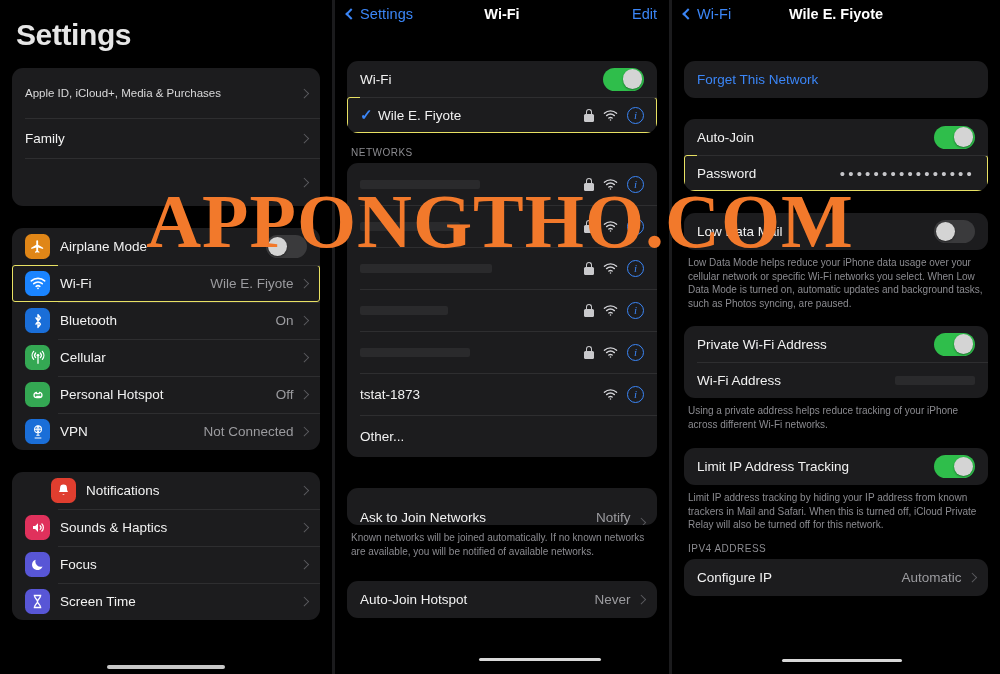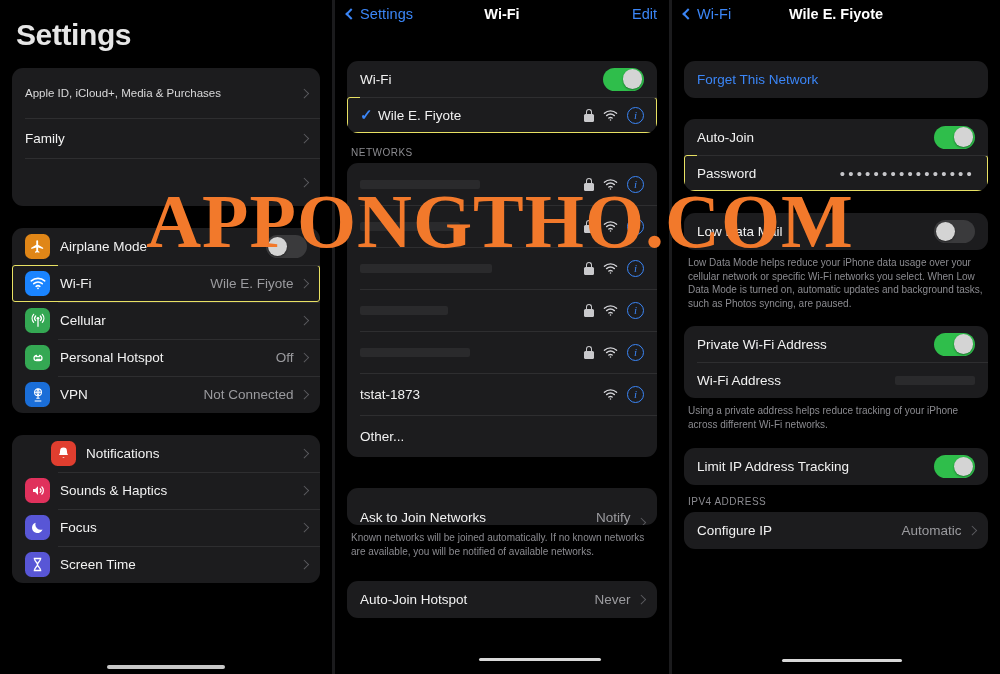--- a/index.html
+++ b/index.html
@@ -169,20 +169,30 @@
               <path d="M5.6 9.2a10 10 0 0 1 12.8 0"></path>
               <path d="M9.2 13.2a5 5 0 0 1 5.6 0"></path>
               <circle cx="12" cy="16.3" r="1.3" fill="#fff" stroke="none"></circle>
           </svg>
         </span>
         <span class="row-label">Wi-Fi</span>
         <span class="row-value">Wile E. Fiyote</span>
         <span class="chev"></span>
       </div>
 
+      <div class="row inset-sep" style="min-height:37px;">
+        <span class="app-icon" style="background:#1a6ed8;">
+          <svg width="12" height="16" viewBox="0 0 12 20" fill="none" stroke="#fff" stroke-width="1.8" stroke-linejoin="round">
+              <path d="M3 5.5 9 14l-3 4V2l3 4-6 8.5"></path>
+            </svg>
+        </span>
+        <span class="row-label">Bluetooth</span>
+        <span class="row-value">On</span>
+        <span class="chev"></span>
+      </div>
 
       <div class="row inset-sep" style="min-height:37px;">
         <span class="app-icon" style="background:#34a853;">
           <svg width="16" height="16" viewBox="0 0 24 24" fill="none" stroke="#fff" stroke-width="1.9" stroke-linecap="round">
             <circle cx="12" cy="8" r="2" fill="#fff" stroke="none"></circle>
               <path d="M8.5 4.5a5 5 0 0 0 0 7M15.5 4.5a5 5 0 0 1 0 7M5.5 2a9 9 0 0 0 0 12M18.5 2a9 9 0 0 1 0 12M12 10v10"></path>
           </svg>
         </span>
         <span class="row-label">Cellular</span>
         <span class="row-value"></span>
@@ -469,20 +479,21 @@
     <div class="footnote">Using a private address helps reduce tracking of your iPhone across different Wi-Fi networks.</div>
 
     <div class="group" style="margin-top:17px;">
       <div class="row" style="min-height:37px;">
         <span class="row-label">Limit IP Address Tracking</span>
         <span class="toggle on">
             <span class="knob"></span>
           </span>
       </div>
     </div>
+    <div class="footnote">Limit IP address tracking by hiding your IP address from known trackers in Mail and Safari. When this is turned off, iCloud Private Relay will also be turned off for this network.</div>
 
     <div class="grp-header" style="padding-top:11px;">IPV4 ADDRESS</div>
 
     <div class="group">
       <div class="row" style="min-height:37px;">
         <span class="row-label">Configure IP</span>
         <span class="row-value">Automatic</span>
         <span class="chev"></span>
       </div>
     </div>

